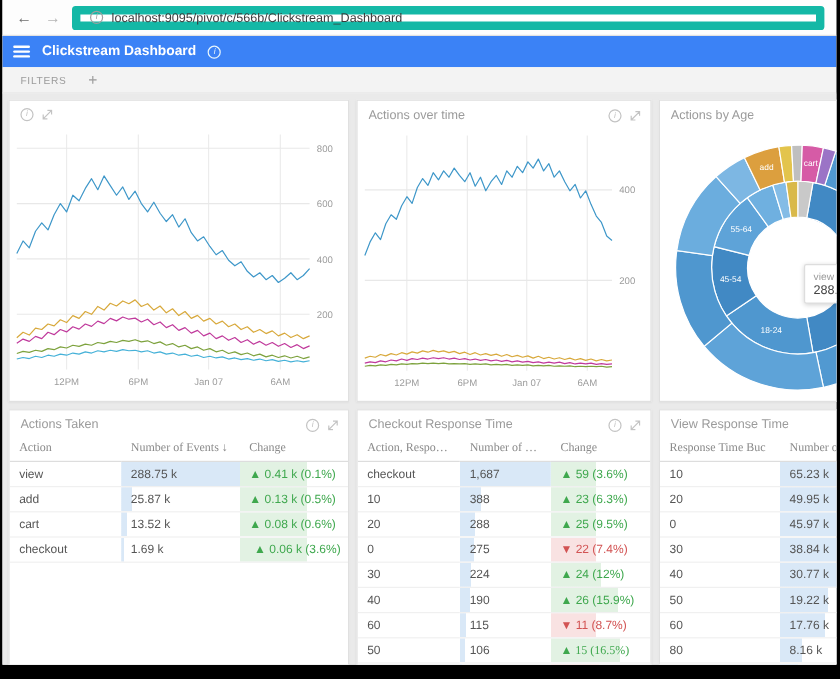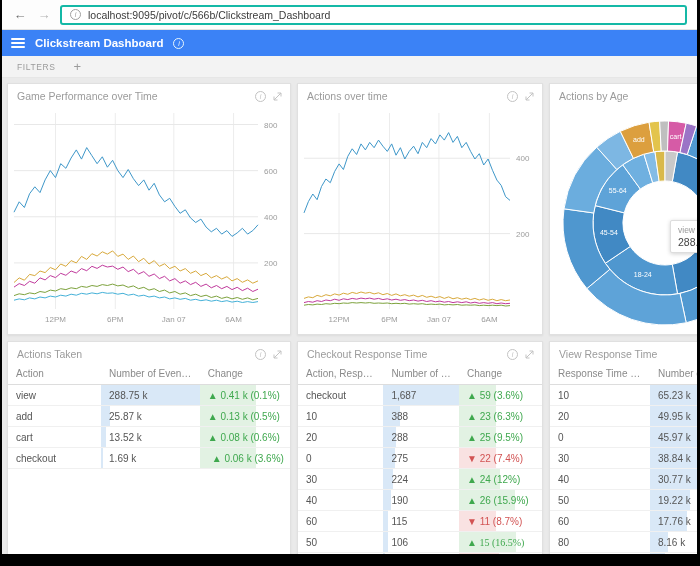--- a/index.html
+++ b/index.html
@@ -4,21 +4,21 @@
 <style>
   * { box-sizing: border-box; }
   body { margin:0; background:#000; font-family:"Liberation Sans", sans-serif; }
   .screen { position:relative; width:700px; height:566px; background:#000; overflow:hidden; }
   .browser { position:absolute; left:2px; top:0; width:695px; height:554px; background:#fff; overflow:hidden; }
 
   
   .chrome { height:30px; background:#fdfdfd; border-bottom:1px solid #e2e2e2; display:flex; align-items:center; padding:0 10px; gap:8px; }
   .nav-btn { font-size:13px; color:#6e6e6e; width:16px; text-align:center; cursor:default; }
   .nav-btn.dim { color:#b5b5b5; }
-  .urlbar { flex:1; height:20px; border:2px solid #14b8a6; border-radius:3px; background:#fff; display:flex; align-items:center; gap:7px; padding:0 8px; }
+  .urlbar { flex:1; height:20px; border:7px solid #14b8a6; border-radius:3px; background:#fff; display:flex; align-items:center; gap:7px; padding:0 8px; }
   .url-text { font-size:10.5px; color:#3c3c3c; white-space:nowrap; overflow:hidden; }
   .icircle { width:11px; height:11px; min-width:11px; border:1px solid #9f9f9f; border-radius:50%; color:#9f9f9f; font-size:7px; line-height:9px; text-align:center; display:inline-block; font-style:italic; }
 
   
   .appbar { height:26px; background:#3b82f6; display:flex; align-items:center; gap:10px; padding:0 9px; }
   .burger { display:flex; flex-direction:column; gap:2px; width:14px; }
   .burger i { height:2px; background:#fff; border-radius:1px; }
   .app-title { color:#fff; font-size:11.5px; font-weight:bold; }
   .icircle.white { border-color:#e8f6fc; color:#e8f6fc; }
 
@@ -32,21 +32,21 @@
           display:grid; grid-template-columns:284px 246px 240px; grid-template-rows:252px 290px; gap:6px; padding:5px; }
   .panel { background:#fff; border:1px solid #e0e0e0; box-shadow:0 1px 2px rgba(0,0,0,.06); overflow:hidden; position:relative; }
   .panel-h { display:flex; justify-content:space-between; align-items:center; padding:6px 8px 3px 9px; }
   .panel-title { font-size:10.5px; color:#9b9b9b; white-space:nowrap; overflow:hidden; }
   .panel-icons { display:flex; gap:7px; align-items:center; }
   .icircle.gray { border-color:#c3c3c3; color:#c3c3c3; }
 
   
   table { width:100%; border-collapse:collapse; table-layout:fixed; font-size:10px; color:#555; }
   thead th { font-weight:normal; font-size:10px; color:#8a8a8a; text-align:left; padding:5px 8px; border-bottom:1px solid #ddd;
-             white-space:nowrap; overflow:hidden; text-overflow:ellipsis; }
+             white-space:nowrap; overflow:hidden; text-overflow:ellipsis;font-family:Liberation Serif, serif; }
   tbody td { padding:4.5px 8px; border-bottom:1px solid #f0f0f0; white-space:nowrap; overflow:hidden; background-repeat:no-repeat; }
 
   .chart-box { position:relative; }
   svg text { font-family:"Liberation Sans", sans-serif; }
 
   .tooltip { position:absolute; left:120px; top:136px; width:78px; background:#fff; border:1px solid #ddd;
              box-shadow:0 1px 4px rgba(0,0,0,.18); border-radius:2px; padding:4px 7px; }
   .tooltip .tl { font-size:8.5px; color:#999; }
   .tooltip .tv { font-size:10.5px; color:#444; margin-top:1px; }
 </style>
@@ -77,21 +77,20 @@
 
     <div class="filters">
       <span class="filters-label">FILTERS</span>
       <span class="plus-btn">+</span>
     </div>
 
     <div class="dash">
 
       <div class="panel">
         <div class="panel-h">
-          <span class="panel-title">Game Performance over Time</span>
           <span class="panel-icons">
             <span class="icircle gray">i</span>
             <svg width="9" height="9">
                 <path d="M1 8 L8 1 M4.5 1 H8 V4.5 M1 4.5 V8 H4.5" stroke="#c3c3c3" fill="none" stroke-width="1"></path>
               </svg>
           </span>
         </div>
         <div class="chart-box"><svg width="282" height="222">
               <line x1="47.480000000000004" y1="8" x2="47.480000000000004" y2="204" stroke="#ececec"></line>
               <text x="47.480000000000004" y="217" text-anchor="middle" font-size="8" fill="#9c9c9c">12PM</text>

